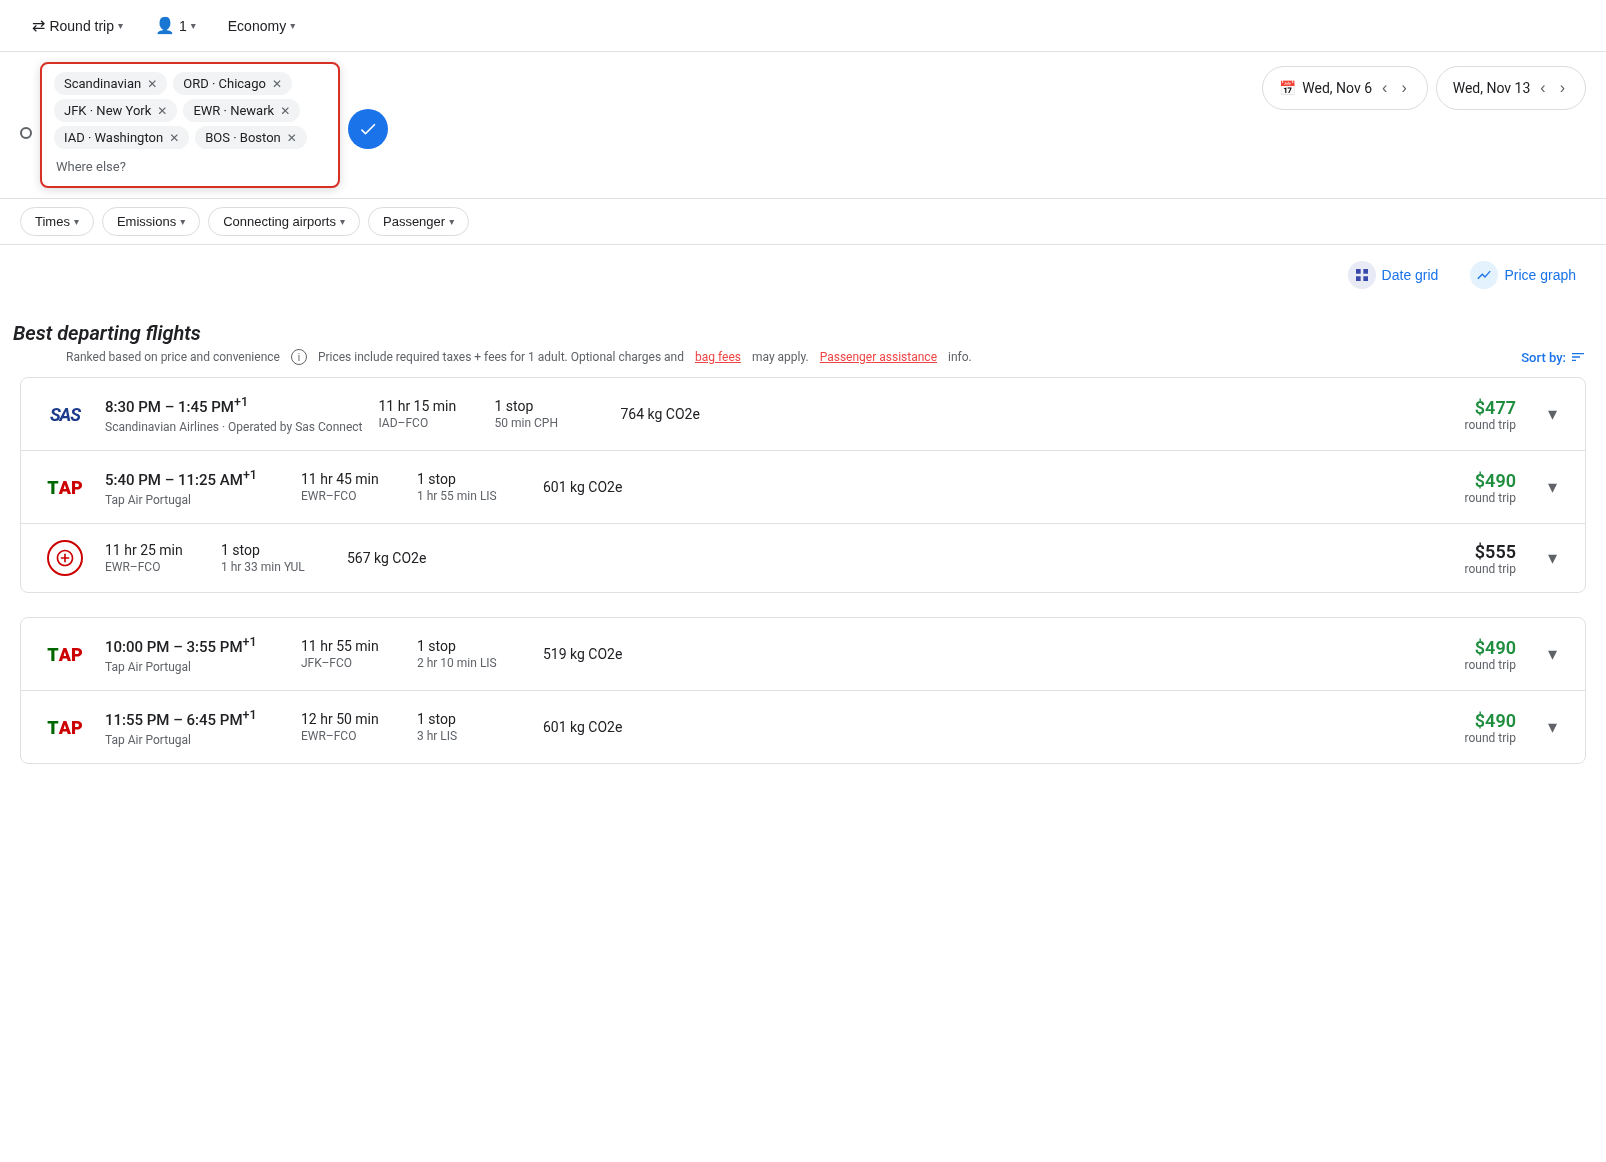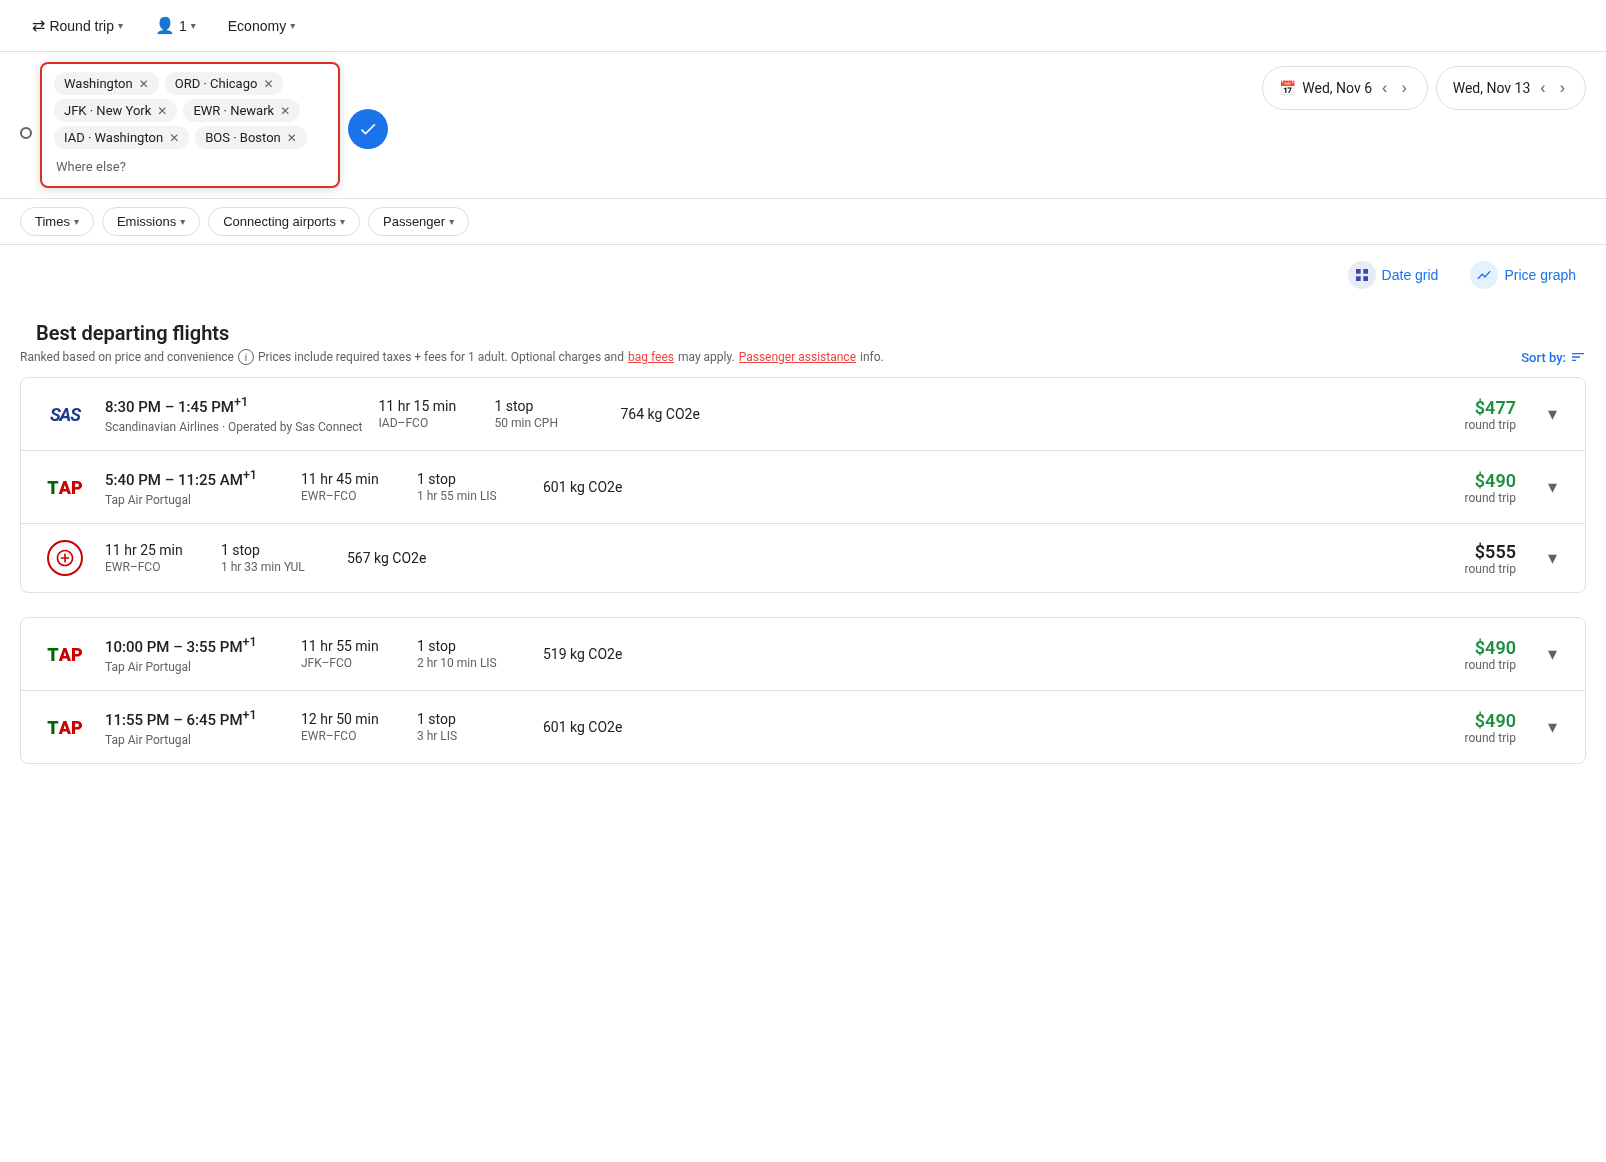--- a/index.html
+++ b/index.html
@@ -190,29 +190,31 @@
       border-radius: 50%;
       display: flex;
       align-items: center;
       justify-content: center;
     }
 
     .section-title {
       font-size: 20px;
       font-weight: 600;
       color: #202124;
-      padding: 16px 36px 4px;
+      padding: 16px 13px 4px;
+      font-style: italic;
     }
     .section-subtitle {
       font-size: 12px;
       color: #5f6368;
       padding: 0 20px 12px;
       display: flex;
       align-items: center;
-      gap: 4px;
+      gap: 11px;
+      margin-left: 46px;
     }
     .sort-by {
       margin-left: auto;
       color: #1a73e8;
       font-size: 13px;
       font-weight: 500;
       cursor: pointer;
       display: flex;
       align-items: center;
       gap: 4px;
@@ -355,21 +357,21 @@
     <span class="chevron-down">▾</span>
   </button>
 </div>
 
 <div class="search-row">
   <div class="airport-input-box">
     <div class="circle-icon"></div>
     <div class="airport-dropdown">
       <div class="airport-tags-row">
         <div class="airport-tag">
-          <span>Washington</span>
+          <span>Scandinavian</span>
           <span class="tag-x">✕</span>
         </div>
         <div class="airport-tag">
           <span>ORD · Chicago</span>
           <span class="tag-x">✕</span>
         </div>
       </div>
       <div class="airport-tags-row">
         <div class="airport-tag">
           <span>JFK · New York</span>

